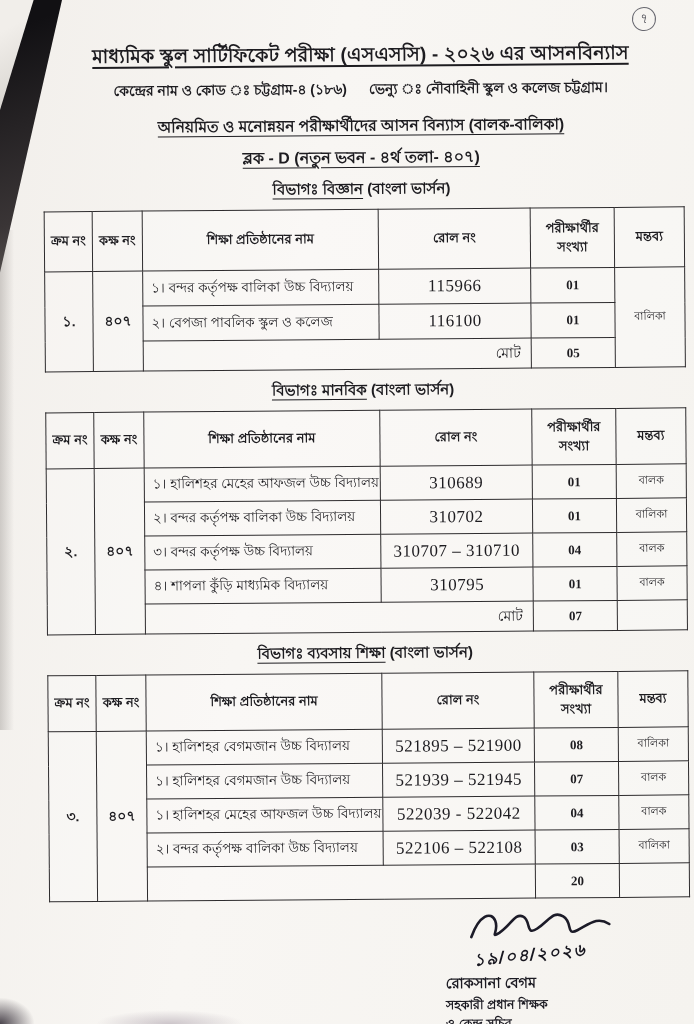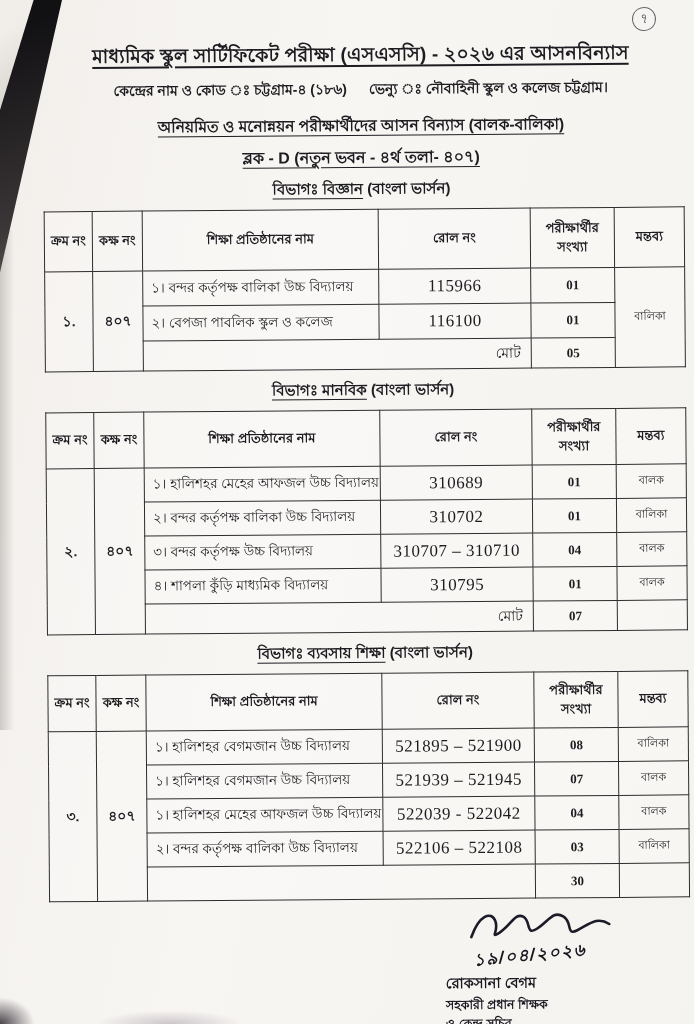--- a/index.html
+++ b/index.html
@@ -334,21 +334,21 @@
           <td class="remarks">বালক</td>
         </tr>
         <tr>
           <td class="inst">২। বন্দর কর্তৃপক্ষ বালিকা উচ্চ বিদ্যালয়</td>
           <td class="roll">522106 – 522108</td>
           <td class="count">03</td>
           <td class="remarks">বালিকা</td>
         </tr>
         <tr class="total-row">
           <td class="total-label" colspan="2"></td>
-          <td class="count">30</td>
+          <td class="count">20</td>
           <td class="remarks"></td>
         </tr>
       </tbody>
     </table>
 
     <div class="signature-block">
       <svg class="sig-scribble" width="150" height="40" viewBox="0 0 150 40">
         <path d="M6,30 C14,8 26,4 30,14 C34,24 24,32 34,26 C46,18 50,6 58,10 C66,14 60,30 72,22 C84,14 88,4 98,10 C108,16 100,30 112,24 C124,18 132,10 144,18" fill="none" stroke="#1c1b28" stroke-width="2.6" stroke-linecap="round"></path>
       </svg>
       <span class="sig-date">১৯/০৪/২০২৬</span>

